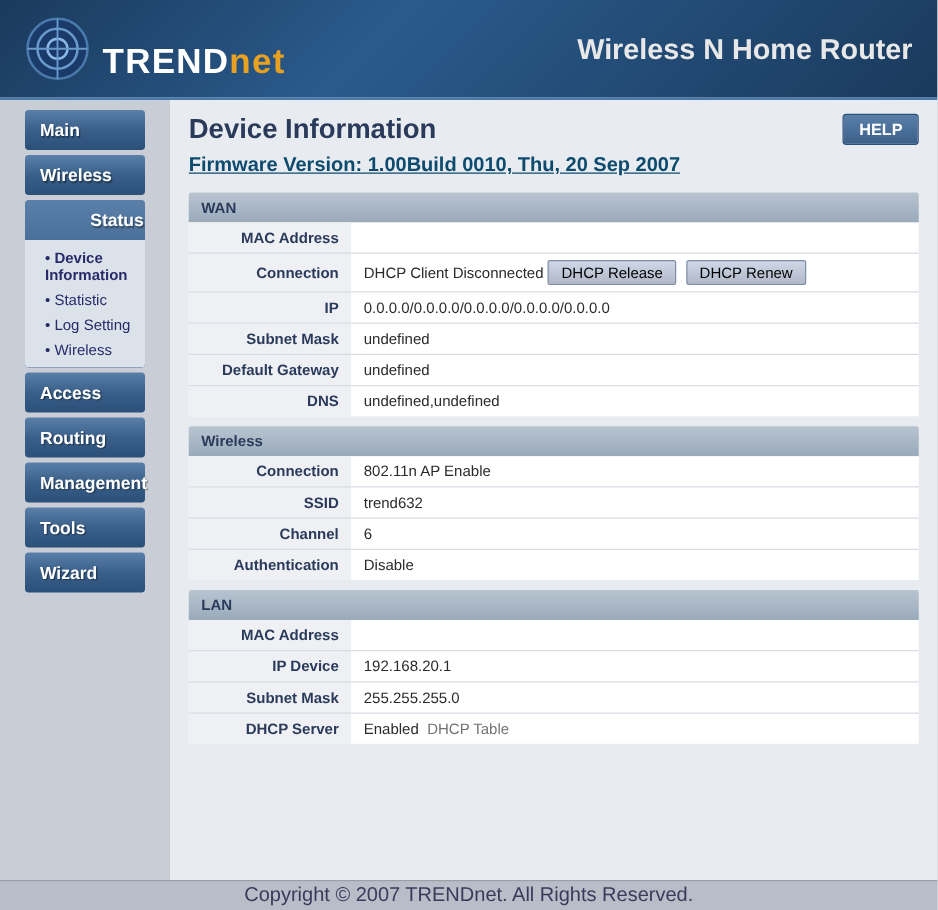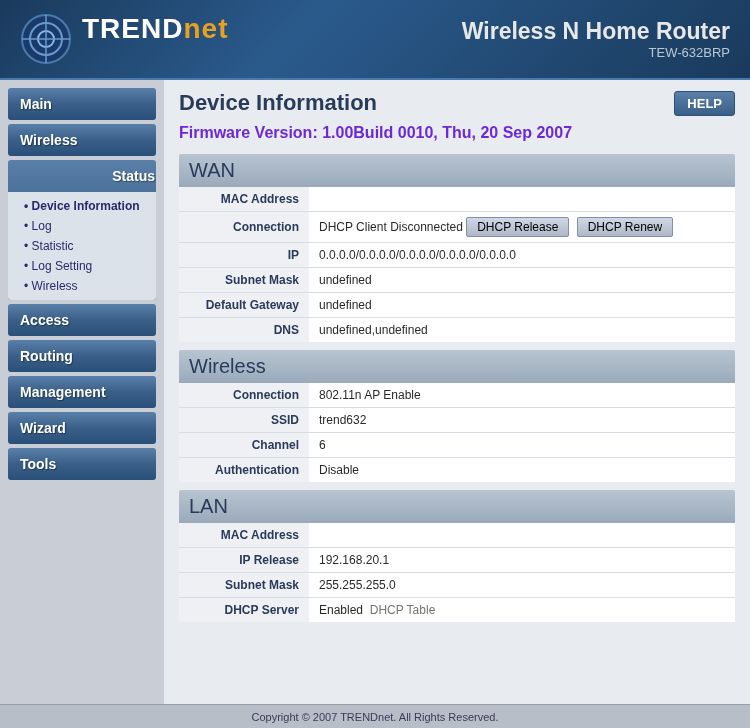--- a/index.html
+++ b/index.html
@@ -17,21 +17,21 @@
       background: linear-gradient(135deg, #1a3a5c 0%, #2a5a8c 40%, #1a3a5c 100%);
       height: 80px;
       display: flex;
       align-items: center;
       justify-content: space-between;
       padding: 0 20px;
       border-bottom: 2px solid #4a7aac;
     }
     .logo-area {
       display: flex;
-      align-items: flex-start;
+      align-items: flex-end;
       gap: 10px;
     }
     .logo-icon {
       width: 52px;
       height: 52px;
     }
     .logo-text {
       color: white;
       font-size: 28px;
       font-weight: bold;
@@ -54,23 +54,23 @@
     }
 
     
     .main-container {
       display: flex;
       height: calc(728px - 80px - 24px);
     }
 
     
     .sidebar {
-      width: 164px;
+      width: 136px;
       background: #c8cdd6;
-      padding: 8px 8px;
+      padding: 8px 20px;
       flex-shrink: 0;
     }
     .sidebar-btn {
       display: block;
       width: 100%;
       padding: 8px 12px;
       margin-bottom: 4px;
       background: linear-gradient(to bottom, #5a7fa8 0%, #3a5f88 50%, #2a4f78 100%);
       color: white;
       font-size: 14px;
@@ -141,24 +141,25 @@
       color: white;
       border: 1px solid #2a4f78;
       padding: 4px 12px;
       font-size: 13px;
       font-weight: bold;
       border-radius: 3px;
       cursor: pointer;
     }
 
     .firmware-version {
-      color: #6d28d9;
+      color: #0c4a6e;
       font-size: 16px;
       font-weight: bold;
       margin-bottom: 12px;
+      text-decoration: underline;
     }
 
     
     .watermark {
       position: absolute;
       top: 160px;
       right: 200px;
       font-size: 42px;
       color: rgba(180, 190, 210, 0.35);
       font-style: italic;
@@ -169,22 +170,22 @@
 
     
     .info-section {
       margin-bottom: 8px;
       position: relative;
       z-index: 1;
     }
     .section-header {
       background: linear-gradient(to bottom, #b8c4d0, #9aaabb);
       padding: 5px 10px;
-      font-size: 20px;
-      font-weight: normal;
+      font-size: 12px;
+      font-weight: bold;
       color: #2a3a5a;
       border-radius: 2px 2px 0 0;
     }
     .info-table {
       width: 100%;
       border-collapse: collapse;
       background: white;
     }
     .info-table tr {
       border-bottom: 1px solid #d8dce4;
@@ -223,21 +224,21 @@
       cursor: pointer;
     }
 
     
     .footer {
       height: 24px;
       background: #b8bec8;
       display: flex;
       align-items: center;
       justify-content: center;
-      font-size: 11px;
+      font-size: 16px;
       color: #3a3a5a;
       border-top: 1px solid #9aa0aa;
     }
   </style>
 </head>
 <body>
 
 <div class="header">
   <div class="logo-area">
     <svg class="logo-icon" viewBox="0 0 52 52">
@@ -246,46 +247,44 @@
       <circle cx="26" cy="26" r="8" fill="none" stroke="#8ab8e8" stroke-width="2"></circle>
       <line x1="2" y1="26" x2="50" y2="26" stroke="#6a9acc" stroke-width="1.5"></line>
       <line x1="26" y1="2" x2="26" y2="50" stroke="#6a9acc" stroke-width="1.5"></line>
     </svg>
     <div class="logo-text">
       <span class="trend">TREND</span><span class="net">net</span>
     </div>
   </div>
   <div class="product-info">
     <div class="product-name">Wireless N Home Router</div>
-    <div class="product-model">TEW-632BRP</div>
   </div>
 </div>
 
 <div class="main-container">
 
   <div class="sidebar">
     <button class="sidebar-btn">Main</button>
     <button class="sidebar-btn">Wireless</button>
 
     <div class="sidebar-section">
       <button class="sidebar-section-title">Status</button>
       <div class="sidebar-sub-items">
         <a class="sidebar-sub-item active">Device Information</a>
-        <a class="sidebar-sub-item">Log</a>
         <a class="sidebar-sub-item">Statistic</a>
         <a class="sidebar-sub-item">Log Setting</a>
         <a class="sidebar-sub-item">Wireless</a>
       </div>
     </div>
 
     <button class="sidebar-btn">Access</button>
     <button class="sidebar-btn">Routing</button>
     <button class="sidebar-btn">Management</button>
+    <button class="sidebar-btn">Tools</button>
     <button class="sidebar-btn">Wizard</button>
-    <button class="sidebar-btn">Tools</button>
   </div>
 
   <div class="content" style="position:relative;">
 
     <div class="watermark">setuprouter</div>
 
     <div class="content-header">
       <div class="page-title">Device Information</div>
       <button class="help-btn">HELP</button>
     </div>
@@ -354,21 +353,21 @@
 
     <div class="info-section">
       <div class="section-header">LAN</div>
       <table class="info-table">
         <tbody>
             <tr>
           <td>MAC Address</td>
           <td></td>
         </tr>
         <tr>
-          <td>IP Release</td>
+          <td>IP Device</td>
           <td>192.168.20.1</td>
         </tr>
         <tr>
           <td>Subnet Mask</td>
           <td>255.255.255.0</td>
         </tr>
         <tr>
           <td>DHCP Server</td>
           <td>
             <span>Enabled</span>&nbsp;

